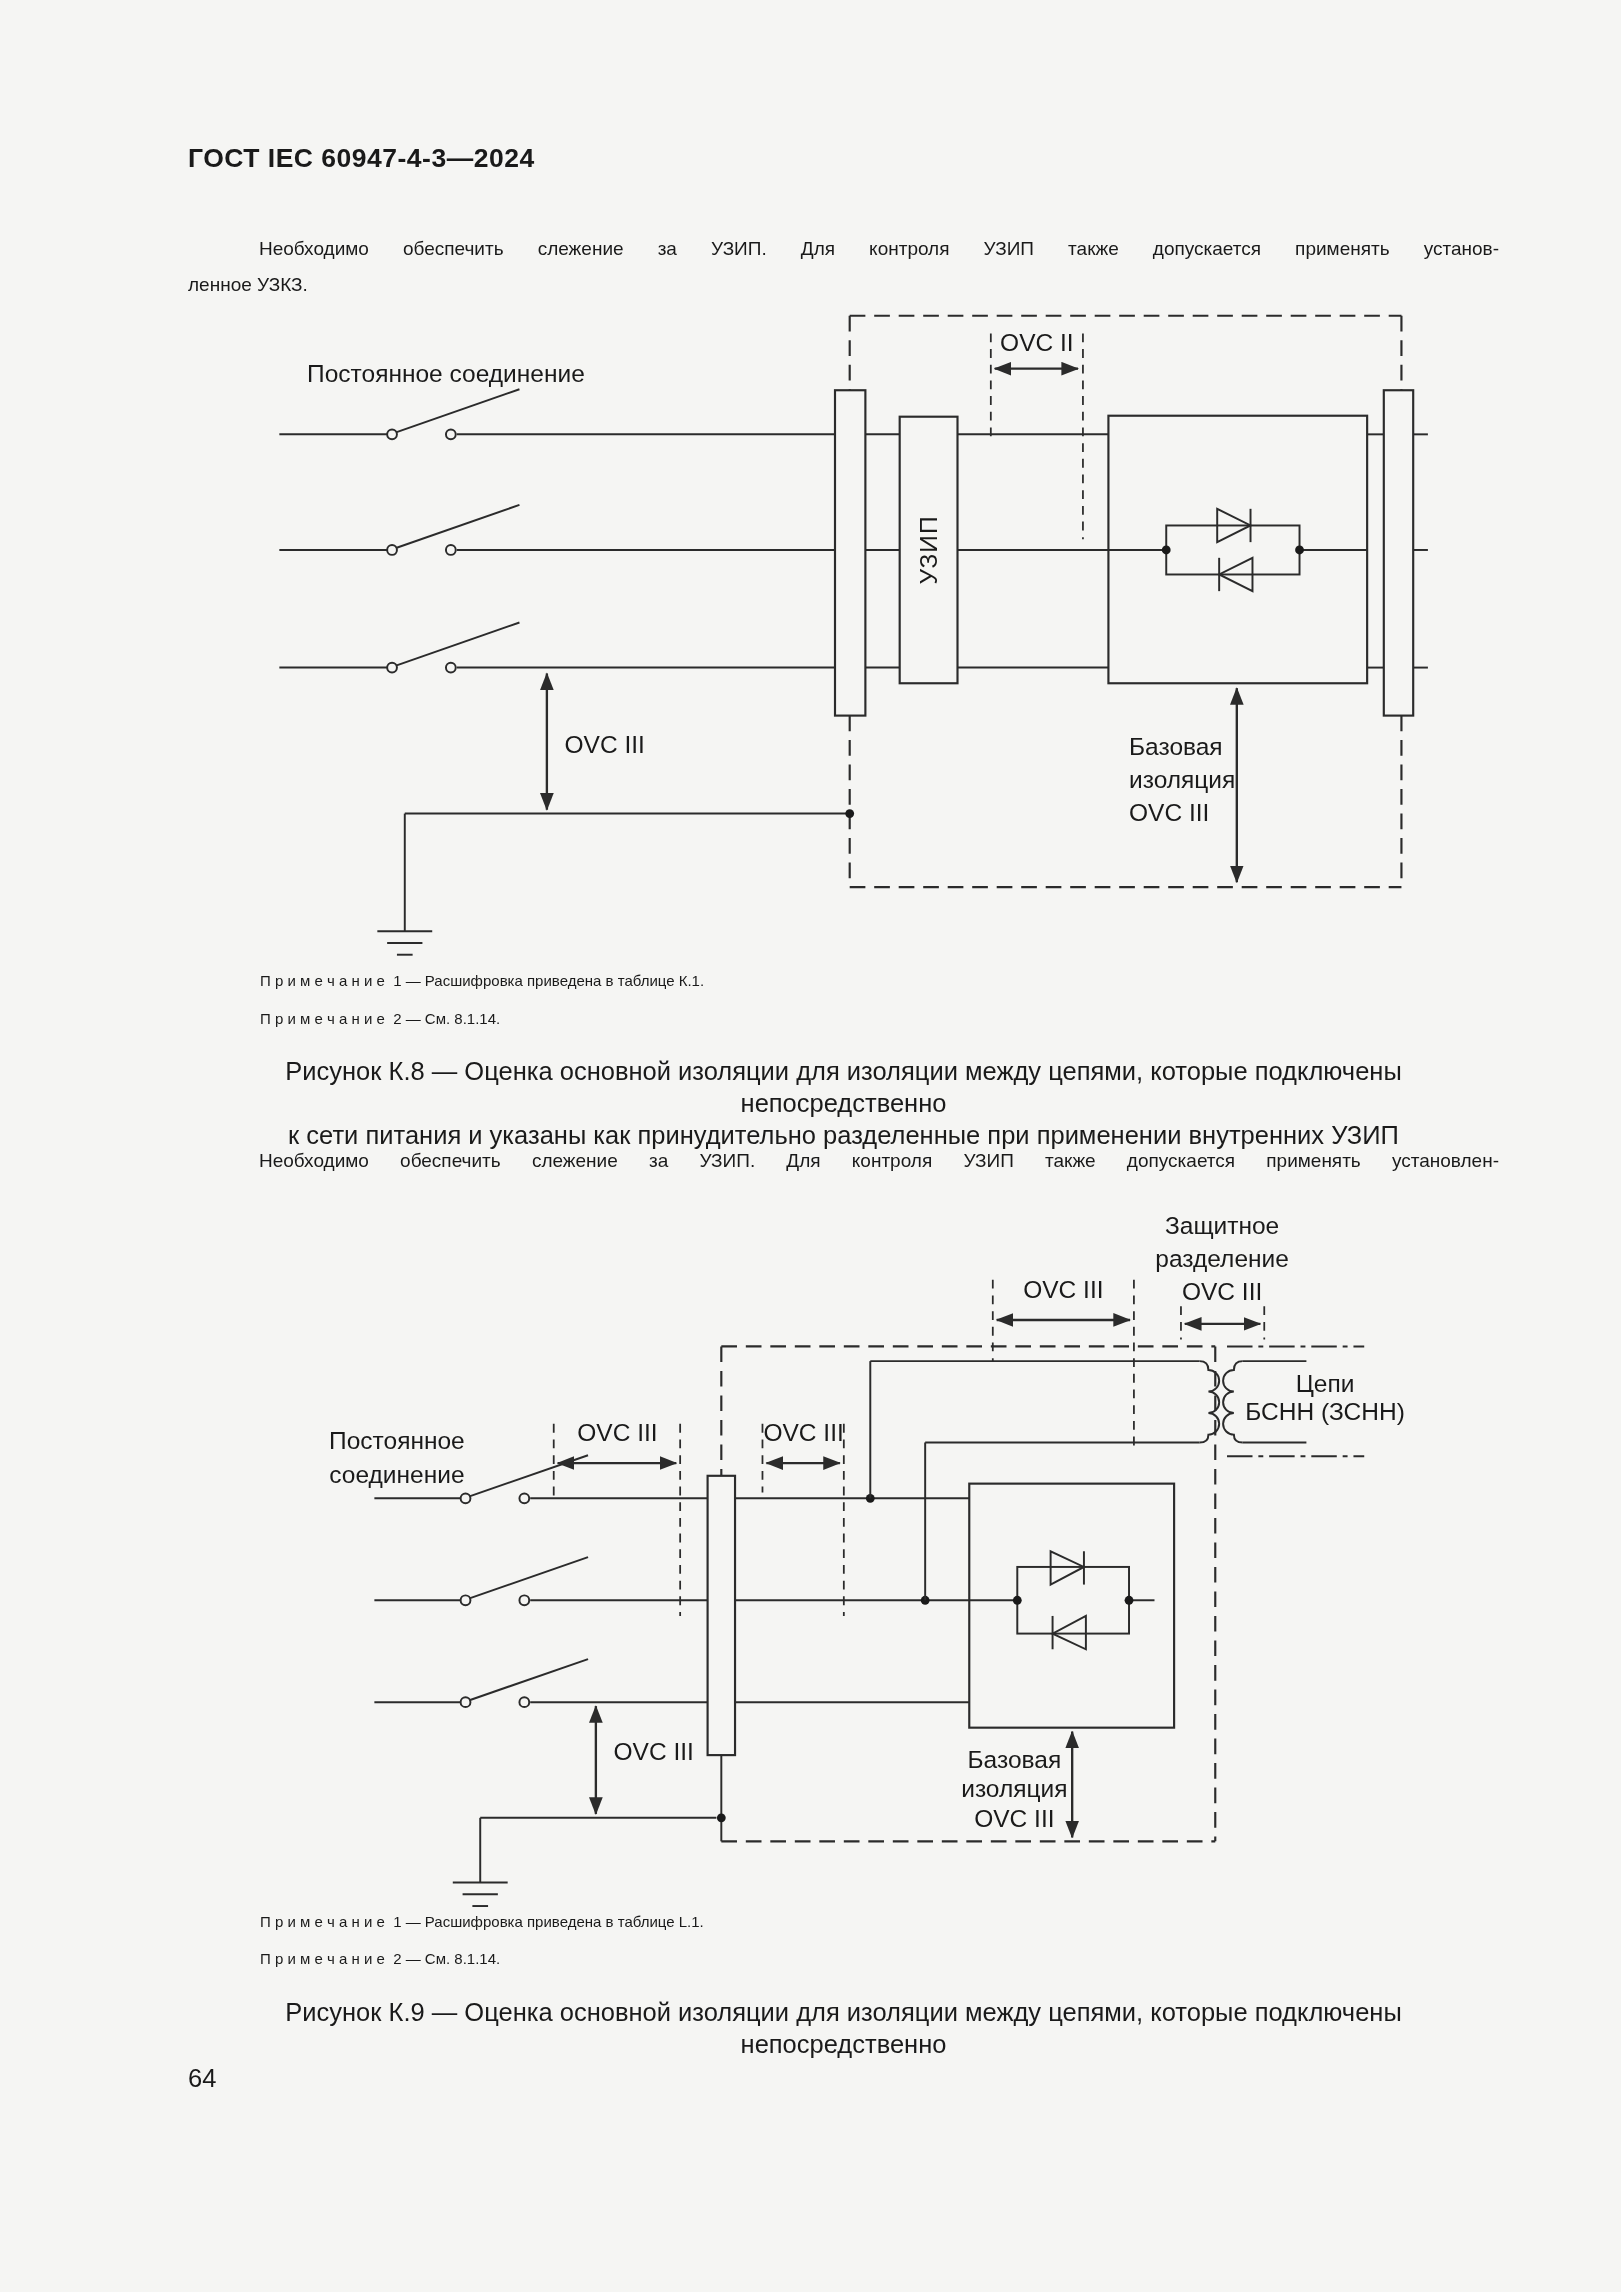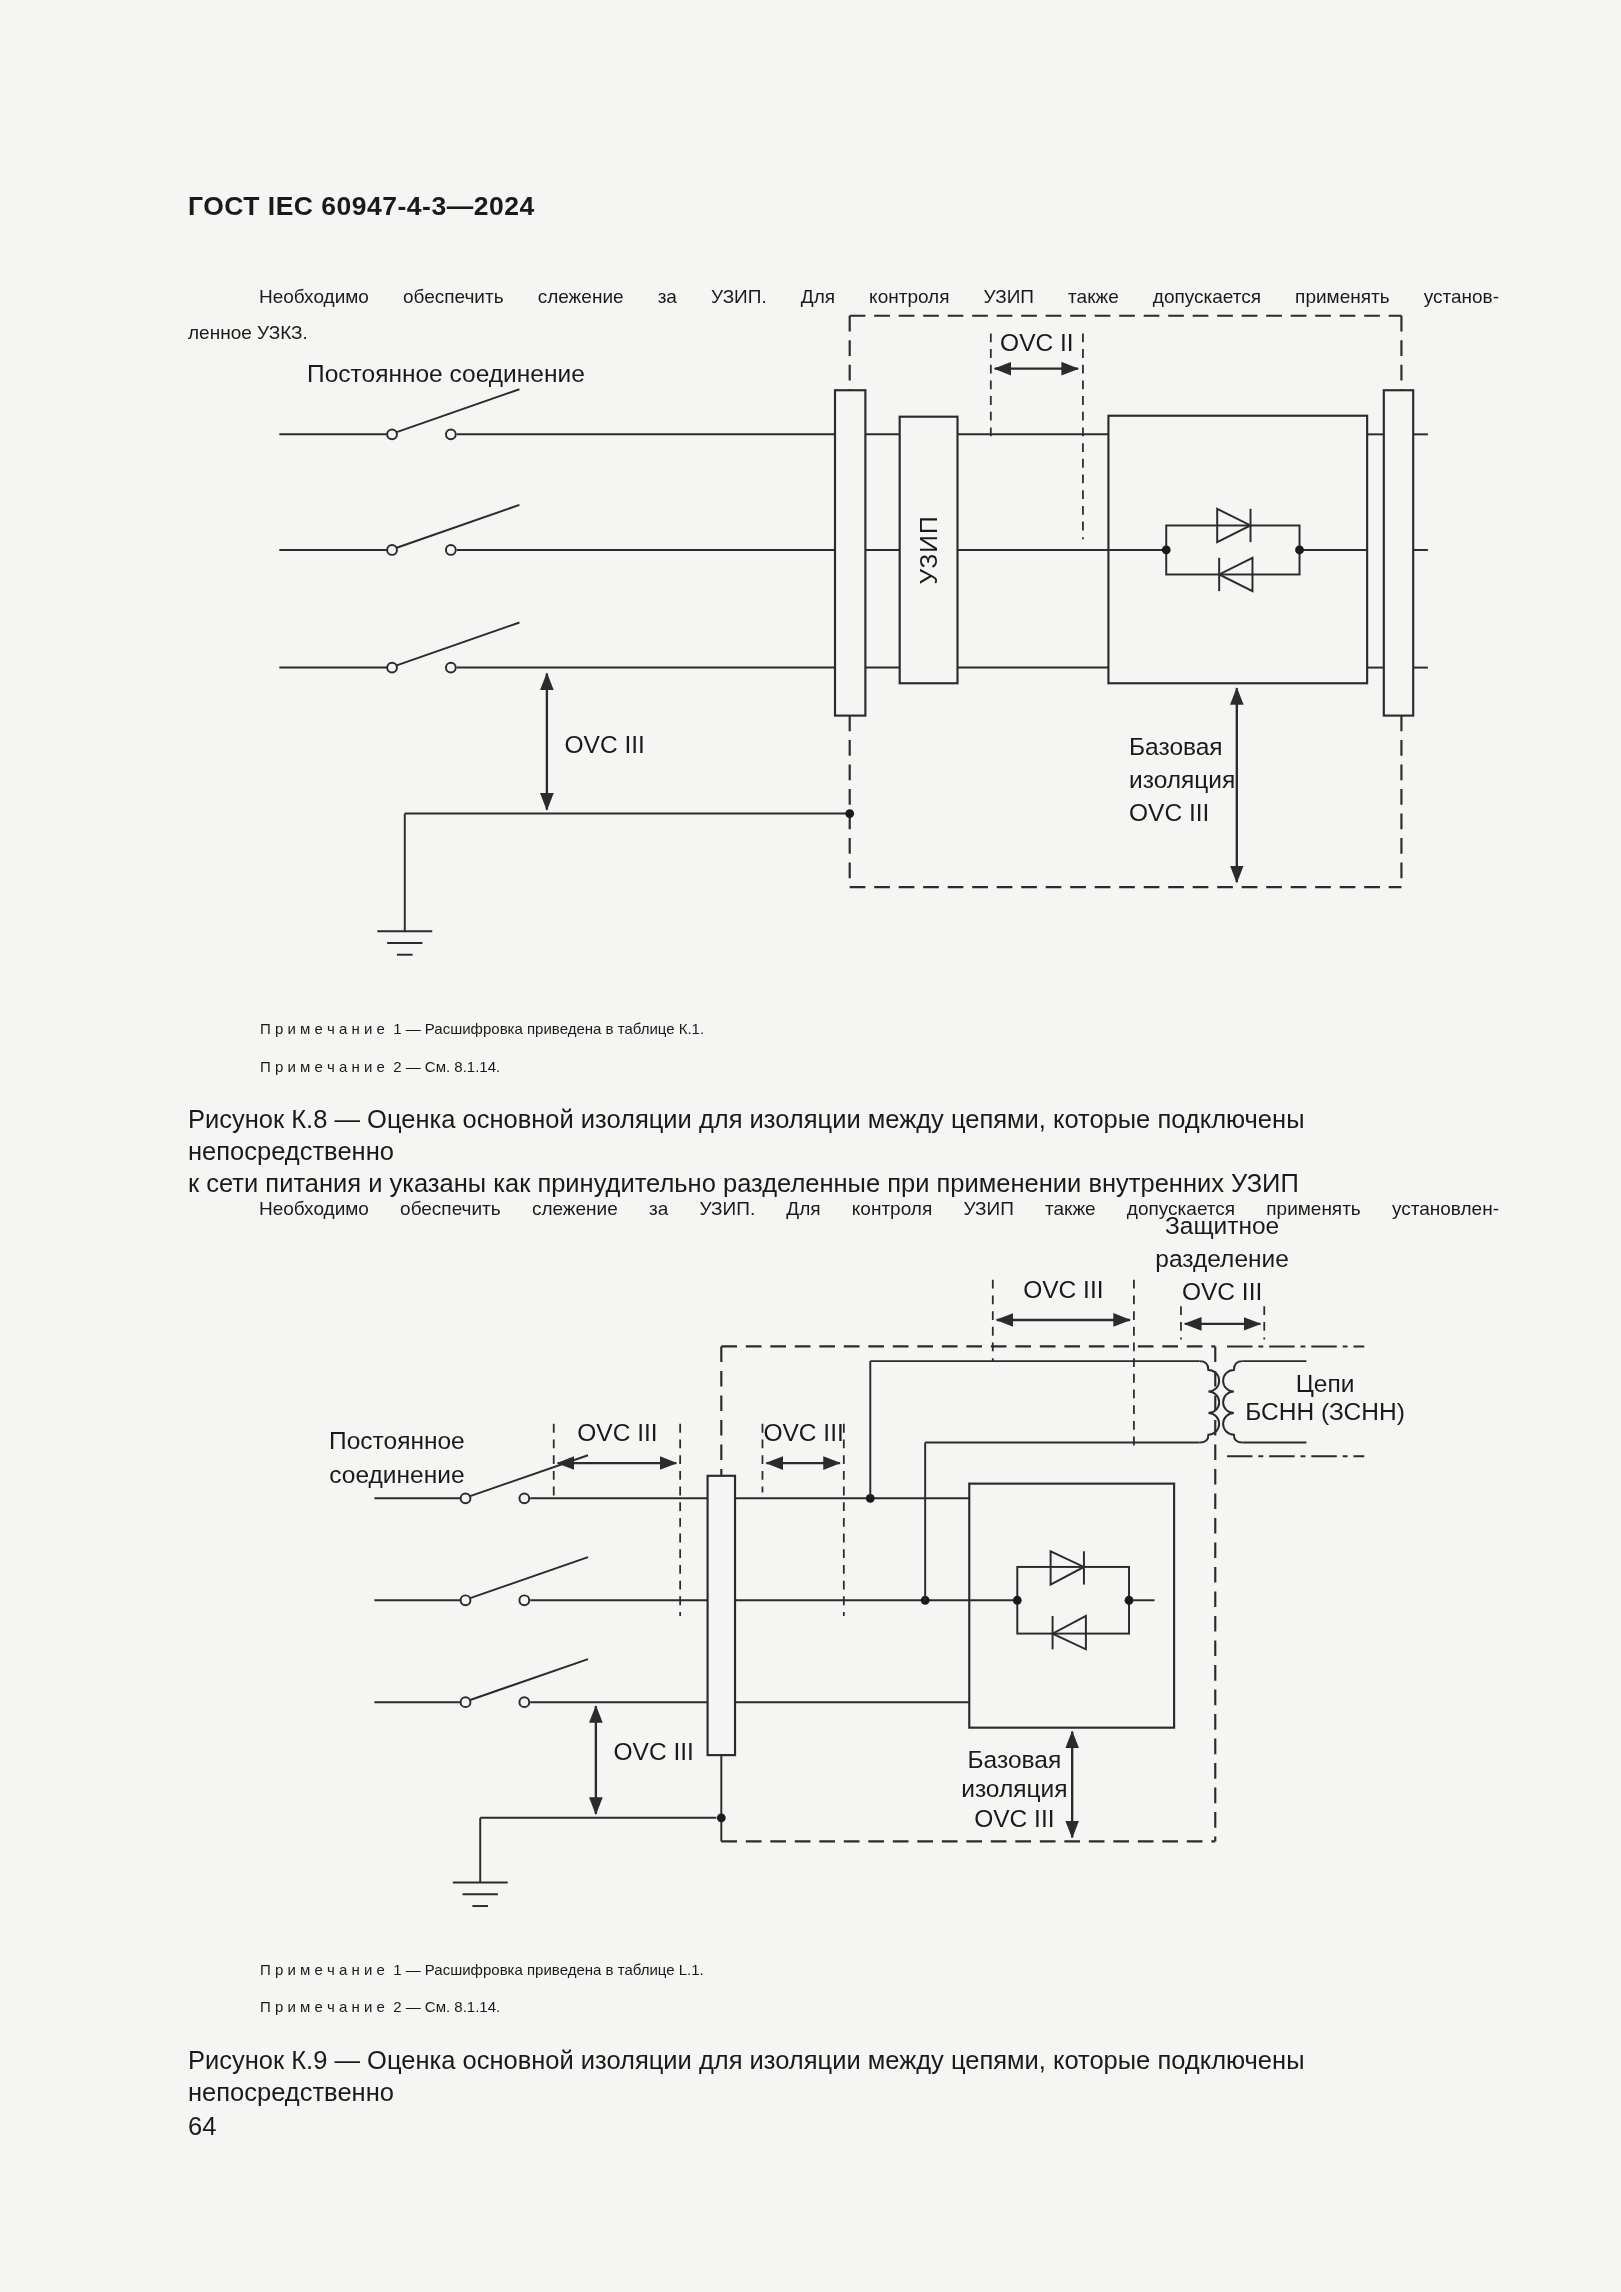--- a/index.html
+++ b/index.html
@@ -4,27 +4,27 @@
 <style>
   html,body{margin:0;padding:0;background:#e8e8e6;}
   .page{
     position:relative;
     width:1621px;height:2293px;
     background:#f5f5f3;
     font-family:"Liberation Sans", sans-serif;
     color:#1a1a1a;
     overflow:hidden;
   }
-  .abs{position:absolute;margin-top:48px;}
+  .abs{position:absolute;}
   .hdr{left:188px;top:143px;font-size:26.5px;font-weight:bold;letter-spacing:0.5px;}
   .para{left:188px;top:231px;width:1311px;font-size:19px;line-height:36px;}
   .para .l1{text-indent:71px;text-align:justify;text-align-last:justify;}
   .para2{top:1143px;}
   .note{left:260px;font-size:15px;white-space:pre;}
-  .cap{left:188px;width:1311px;font-size:25.5px;line-height:32px;}
+  .cap{left:188px;width:1311px;text-align:center;font-size:25.5px;line-height:32px;}
   .pgnum{left:188px;top:2064px;font-size:25.5px;}
   svg.diag{position:absolute;left:0;}
   .ln{stroke:#2b2b2b;stroke-width:2;fill:none;}
   .bx{stroke:#2b2b2b;stroke-width:2.2;fill:#f5f5f3;}
   .dash{stroke:#2b2b2b;stroke-width:2.2;fill:none;stroke-dasharray:16 9;}
   .dash2{stroke:#2b2b2b;stroke-width:1.8;fill:none;stroke-dasharray:9 7;}
   .chain{stroke:#2b2b2b;stroke-width:2;fill:none;stroke-dasharray:26 6 5 6;}
   .dim{stroke:#2b2b2b;stroke-width:2.4;fill:none;}
   .dot{fill:#1a1a1a;stroke:none;}
   .dtxt{font-family:"Liberation Sans",sans-serif;font-size:25px;fill:#1a1a1a;}

